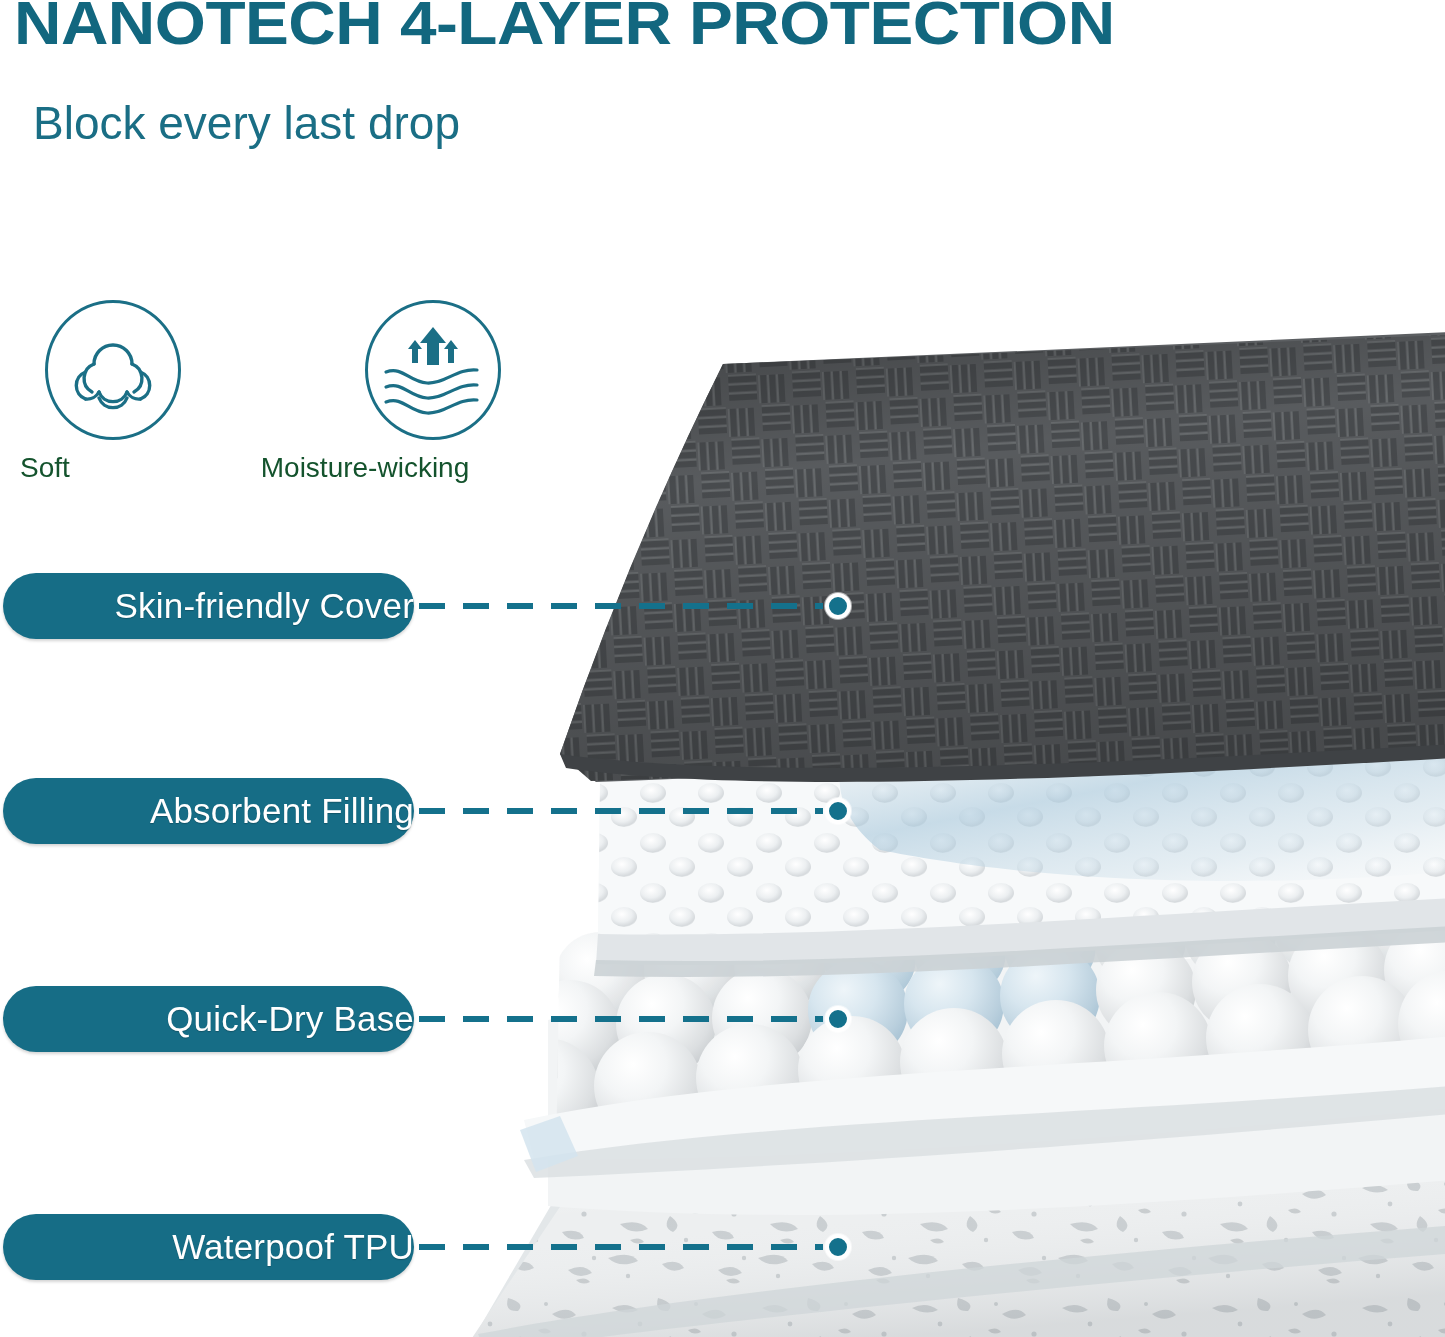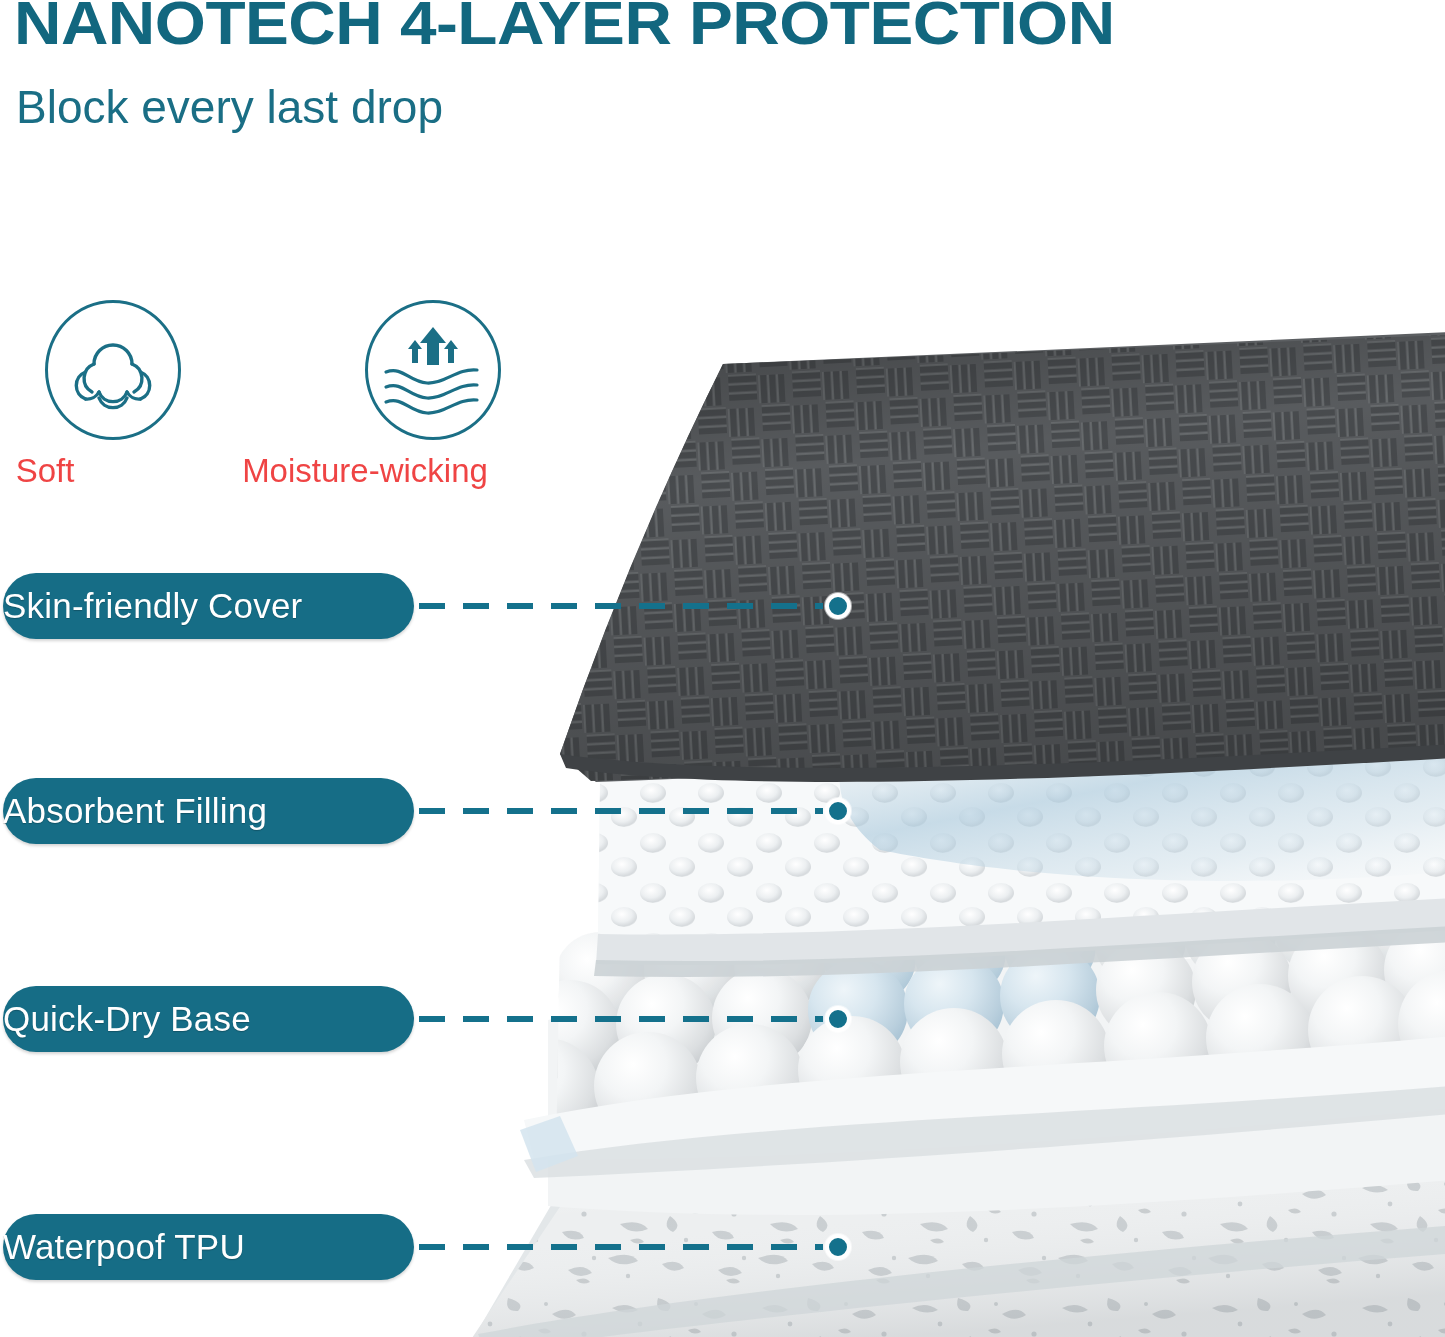--- a/index.html
+++ b/index.html
@@ -24,50 +24,50 @@
     transform:scaleX(1.06);
     transform-origin:left top;
   }
   .subline {
     position:absolute; left:16px;
     font-size:46px;
     line-height:1.0;
     color:#1a6e85;
     white-space:nowrap;
   }
-  .subline.l1 { top:84px; }
+  .subline.l1 { top:100px;margin-left:17px; }
   .subline.l2 { top:178px; }
 
   
   .feature { position:absolute; }
   .feature .circle {
     position:absolute; left:0; top:0;
     width:136px; height:140px;
     border:3px solid #1b6f86;
     border-radius:50%;
   }
   .feature .glyph { position:absolute; left:0; top:0; width:136px; height:140px; }
   .feature .fname {
     position:absolute; top:152px; left:50%; transform:translateX(-50%);
-    font-size:33px; color:#ef4444; white-space:nowrap;
+    font-size:28px; color:#14532d; white-space:nowrap;
   }
   #feature-soft { left:45px; top:300px; }
   #feature-wick { left:365px; top:300px; }
 
   
   #layer-art { position:absolute; left:0; top:330px; width:1445px; height:1007px; }
 
   
   .callout { position:absolute; left:0; }
   .pill {
     position:absolute; left:3px; top:0;
     width:411px; height:66px;
     background:#166d86;
     border-radius:33px;
-    display:flex; align-items:center; justify-content:flex-start;
+    display:flex; align-items:center; justify-content:flex-end;
     box-shadow:0 2px 3px rgba(0,0,0,0.17);
   }
   .pill span {
     color:#ffffff;
     font-size:35px;
     letter-spacing:0.2px;
     white-space:nowrap;
     text-shadow:0 1px 1px rgba(0,0,0,0.22);
   }
   .dashline {

